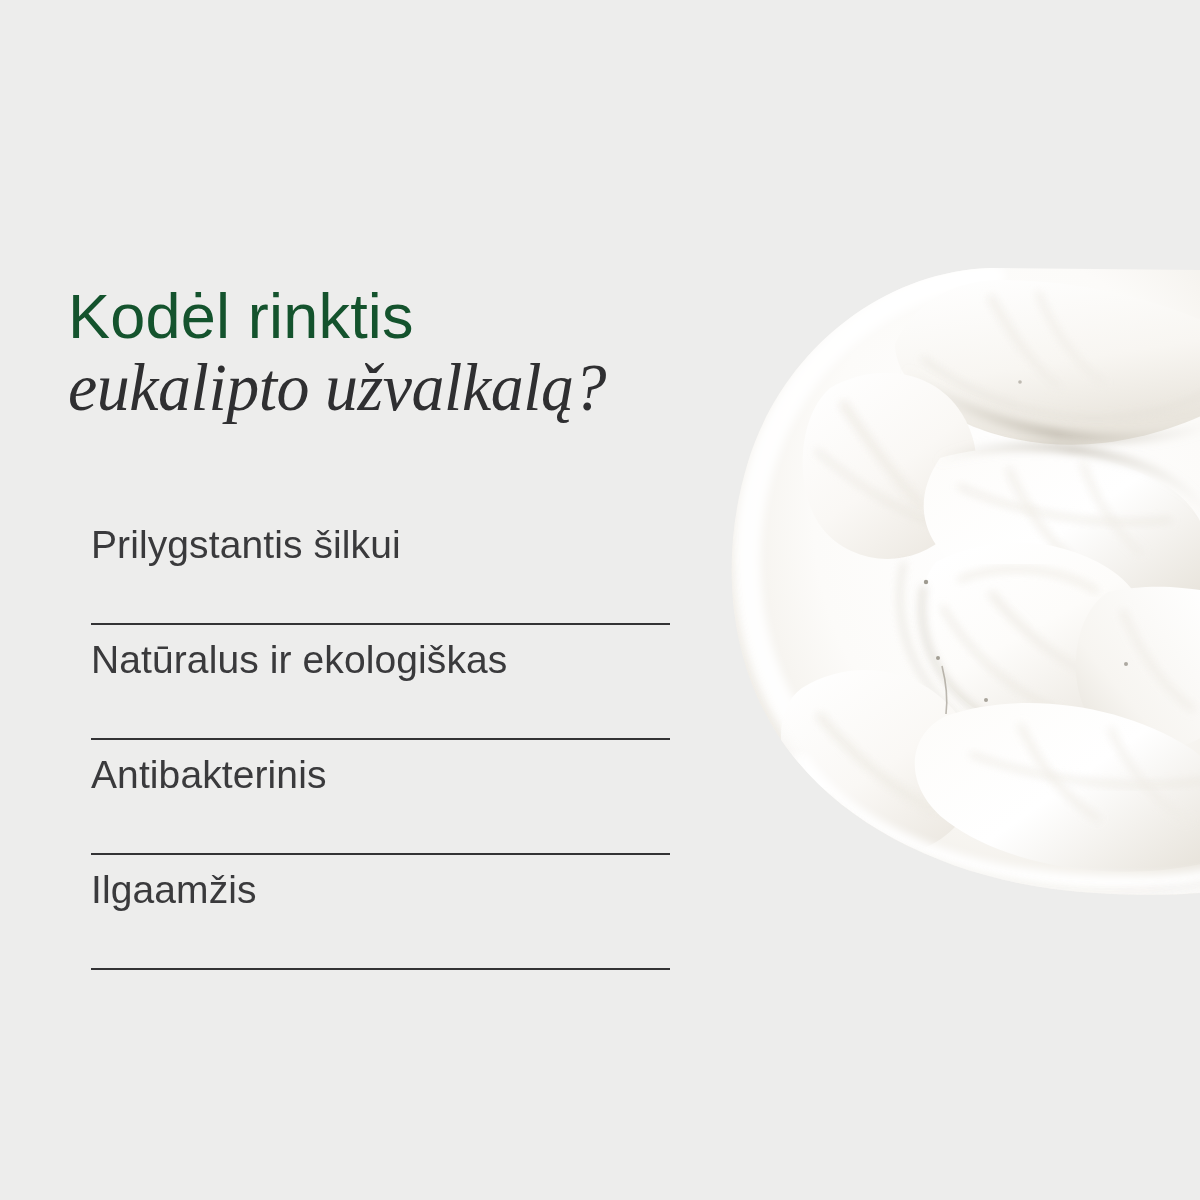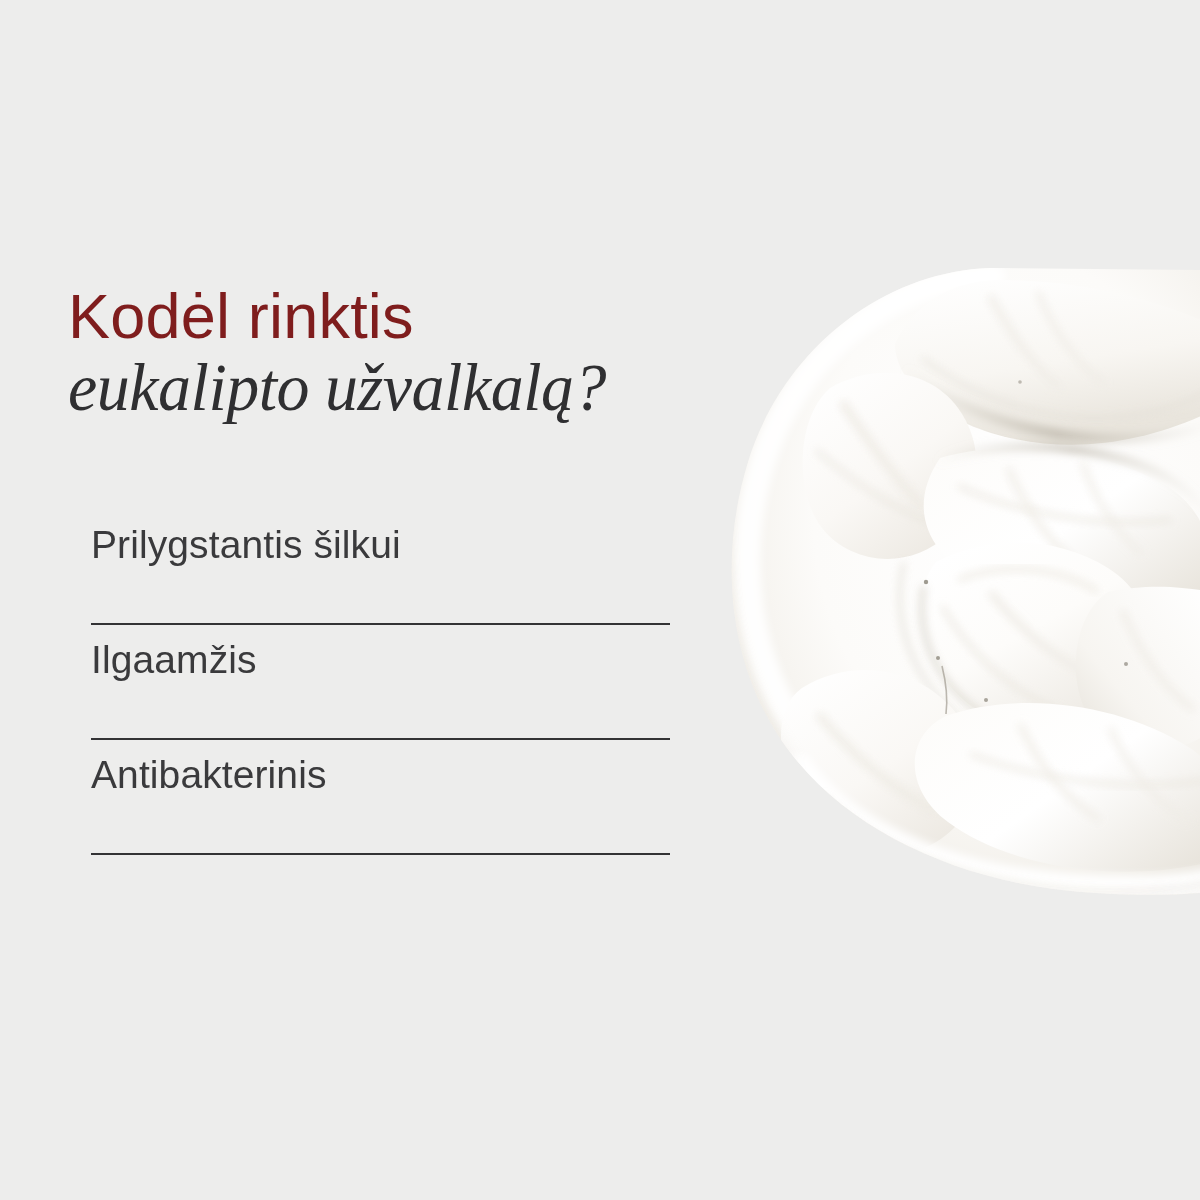--- a/index.html
+++ b/index.html
@@ -51,21 +51,21 @@
     padding: 0;
     color: #333335;
     letter-spacing: 0.1px;
   }
   .headline-line1 {
     display: block;
     font-family: "Liberation Sans", sans-serif;
     font-weight: 300;
     font-size: 63px;
     line-height: 68px;
-    color: #7f1d1d;
+    color: #14532d;
     letter-spacing: 0.2px;
   }
   .headline-line2 {
     display: block;
     font-family: "Liberation Serif", serif;
     font-style: italic;
     font-weight: 400;
     font-size: 68px;
     line-height: 74px;
     color: #2f2f31;
@@ -250,21 +250,24 @@
     <h1 class="headline">
       <span class="headline-line1">Kodėl rinktis</span>
       <span class="headline-line2">eukalipto užvalkalą?</span>
     </h1>
 
     <ul class="feature-list">
       <li class="feature-item">
         <span class="feature-label">Prilygstantis šilkui</span>
       </li>
       <li class="feature-item">
+        <span class="feature-label">Natūralus ir ekologiškas</span>
+      </li>
+      <li class="feature-item">
+        <span class="feature-label">Antibakterinis</span>
+      </li>
+      <li class="feature-item">
         <span class="feature-label">Ilgaamžis</span>
-      </li>
-      <li class="feature-item">
-        <span class="feature-label">Antibakterinis</span>
       </li>
     </ul>
 
   </div>
 </div>
 
 </body></html>

